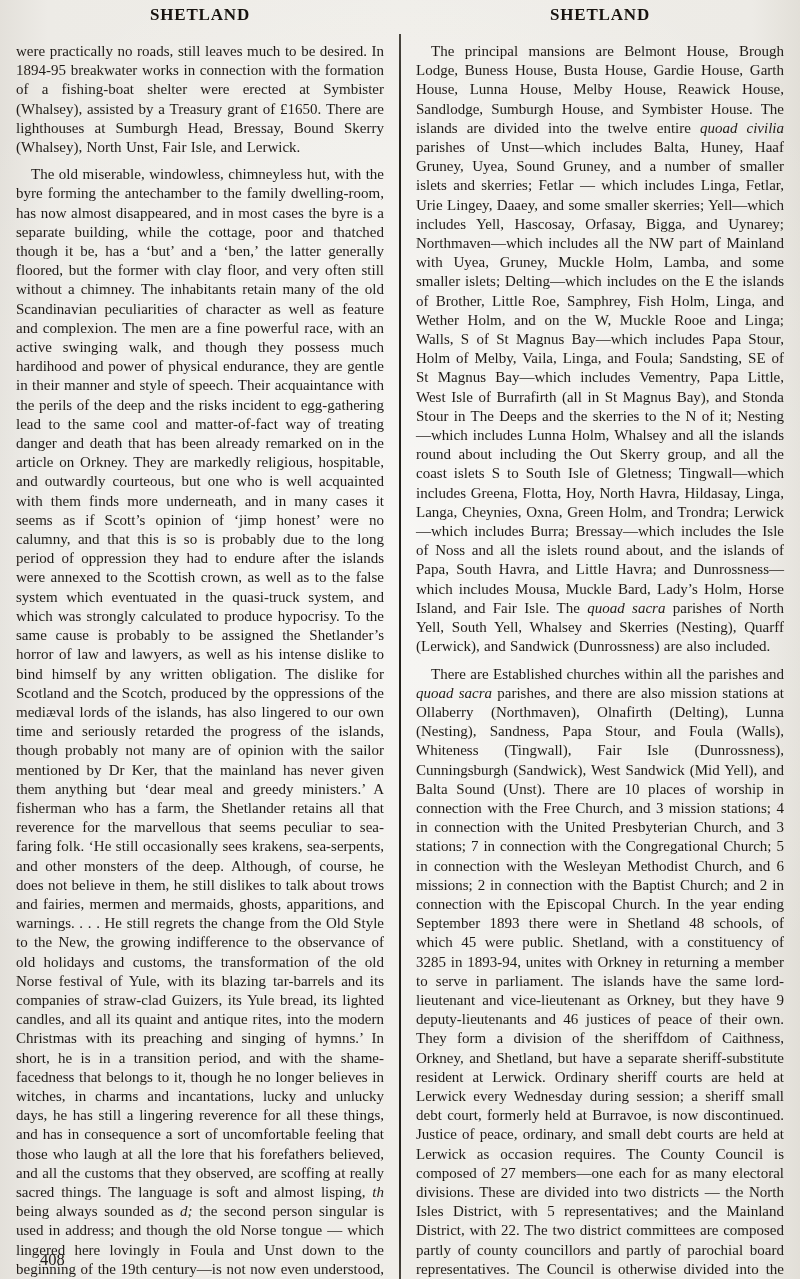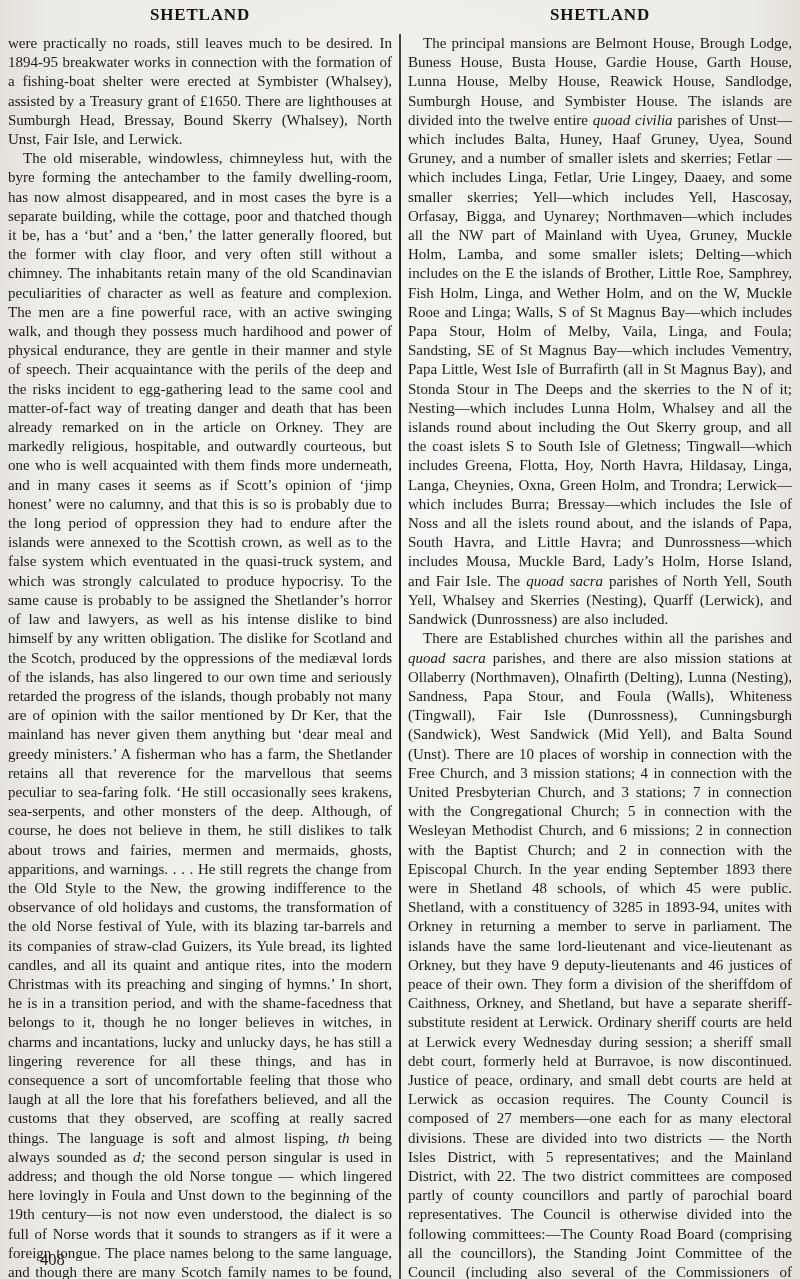--- a/index.html
+++ b/index.html
@@ -48,21 +48,21 @@
     word-spacing: 0.6px;
     hyphens: none;
   }
   .col-divider {
     flex: 0 0 2px;
     width: 2px;
     margin: 0 7px;
     background: linear-gradient(#4a463f, #25221d 8%, #25221d 95%, #4a463f);
   }
   p.para {
-    margin: 0;
+    margin: 8px;
     padding: 0;
   }
   p.para.indent {
     text-indent: 15px;
   }
   .page-number {
     position: absolute;
     left: 40px;
     top: 1250px;
     font-size: 16.5px;

